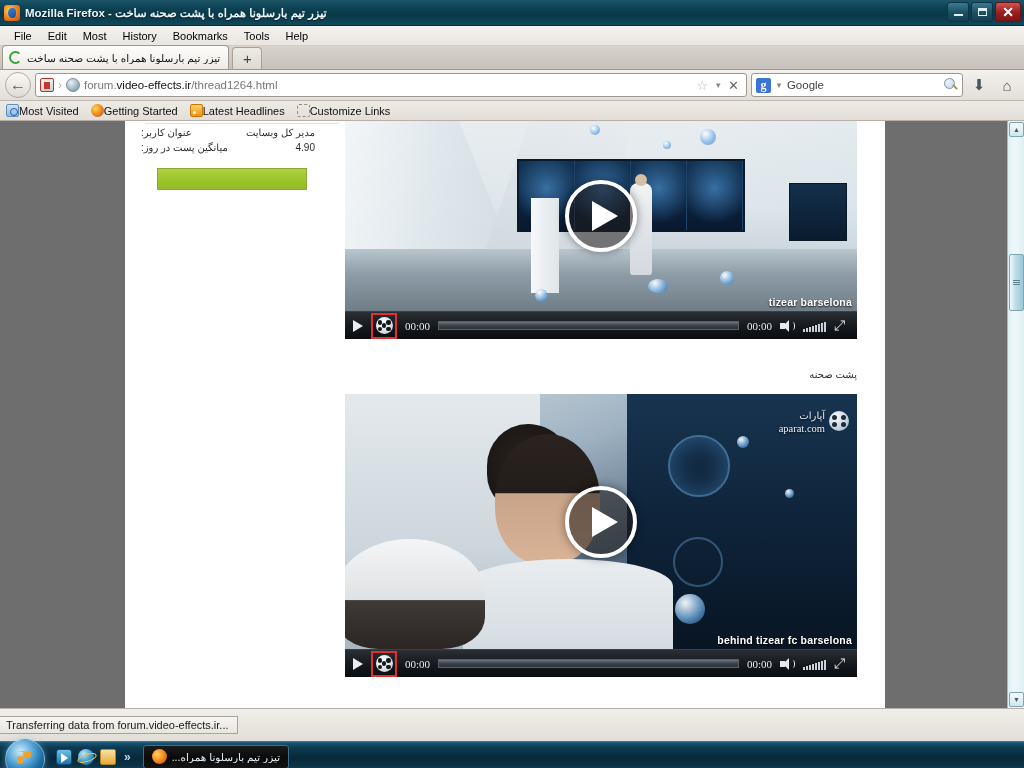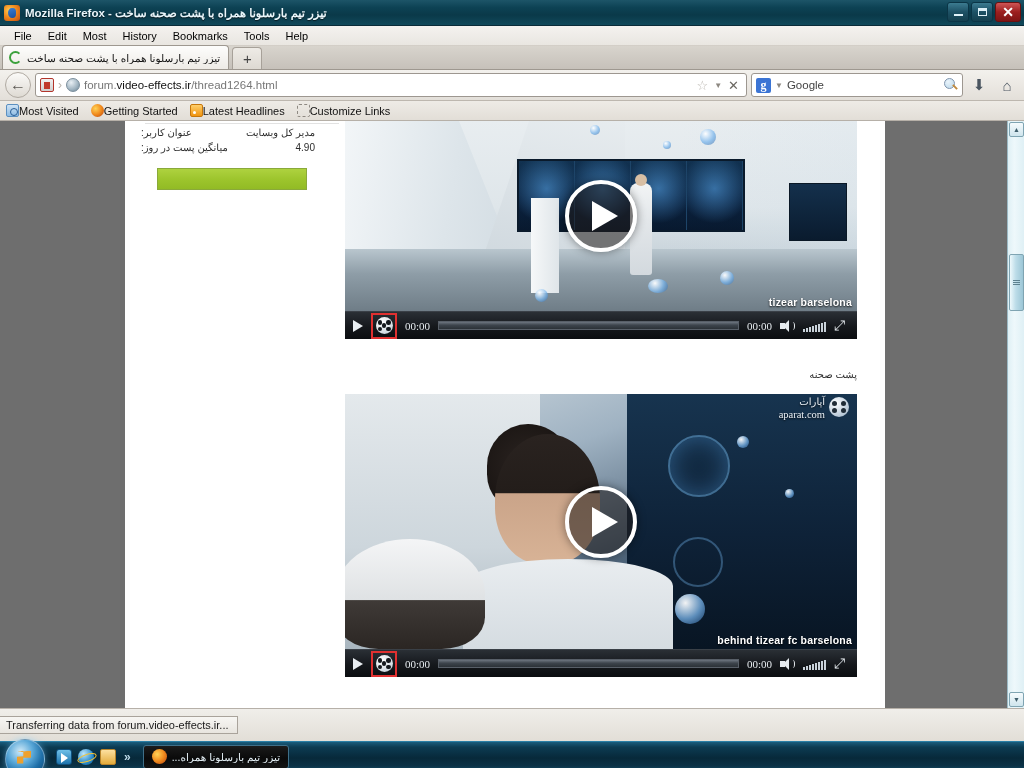--- a/index.html
+++ b/index.html
@@ -346,21 +346,21 @@
     border-bottom: 15px solid transparent;
     margin-left: 7px;
   }
   .vid-caption {
     position: absolute; right: 5px; bottom: 3px;
     color: #fff; font-size: 10.5px; font-weight: bold;
     text-shadow: 0 1px 2px rgba(0,0,0,.9);
     letter-spacing: .2px;
   }
   .aparat-wm {
-    position: absolute; right: 8px; top: 0;
+    position: absolute; right: 8px; top: 14px;
     display: flex; align-items: center; gap: 4px;
     color: #e8eef4; text-shadow: 0 1px 2px rgba(0,0,0,.8);
   }
   .aparat-txt { text-align: right; line-height: 11px; }
   .aparat-fa { font-size: 10px; }
   .aparat-en { font-size: 10.5px; font-family: "Liberation Serif", serif; }
   .aparat-reel {
     width: 20px; height: 20px; border-radius: 50%;
     background: radial-gradient(circle at 35% 30%, #fafcfe, #b9c9d8 70%, #8fa2b2);
     position: relative; flex: 0 0 auto;

